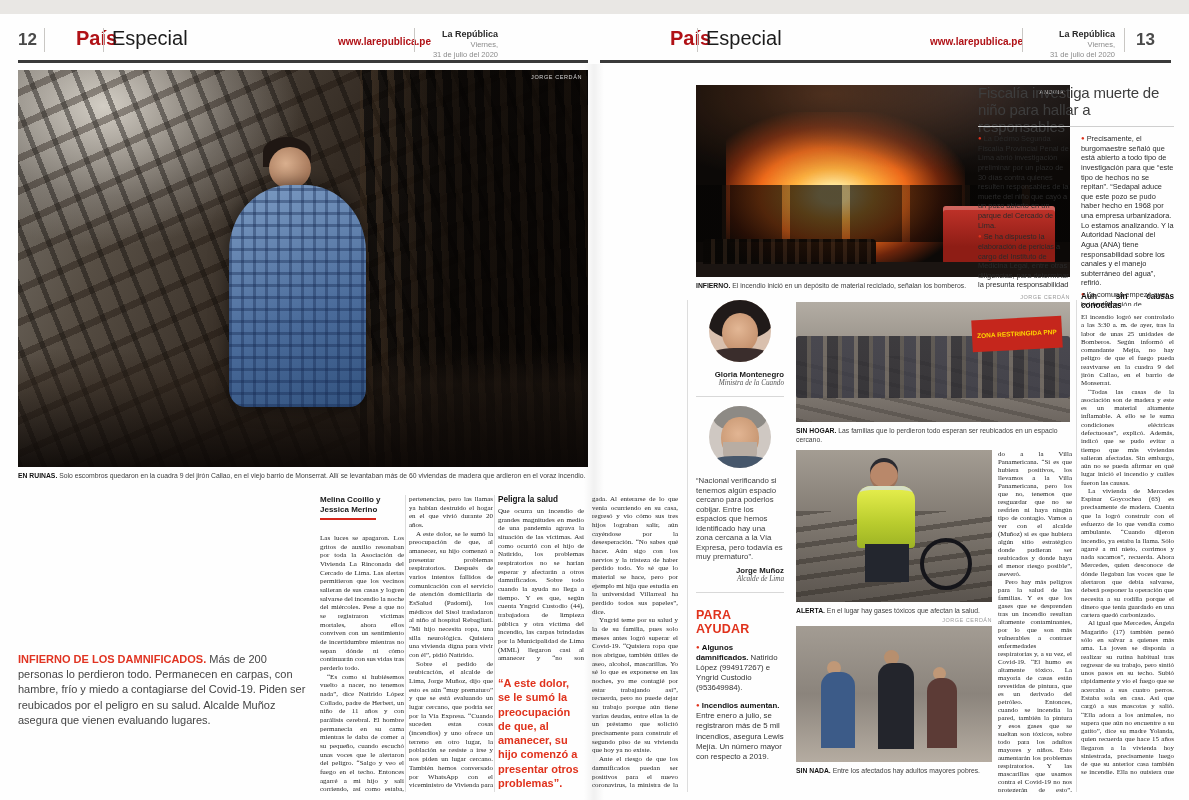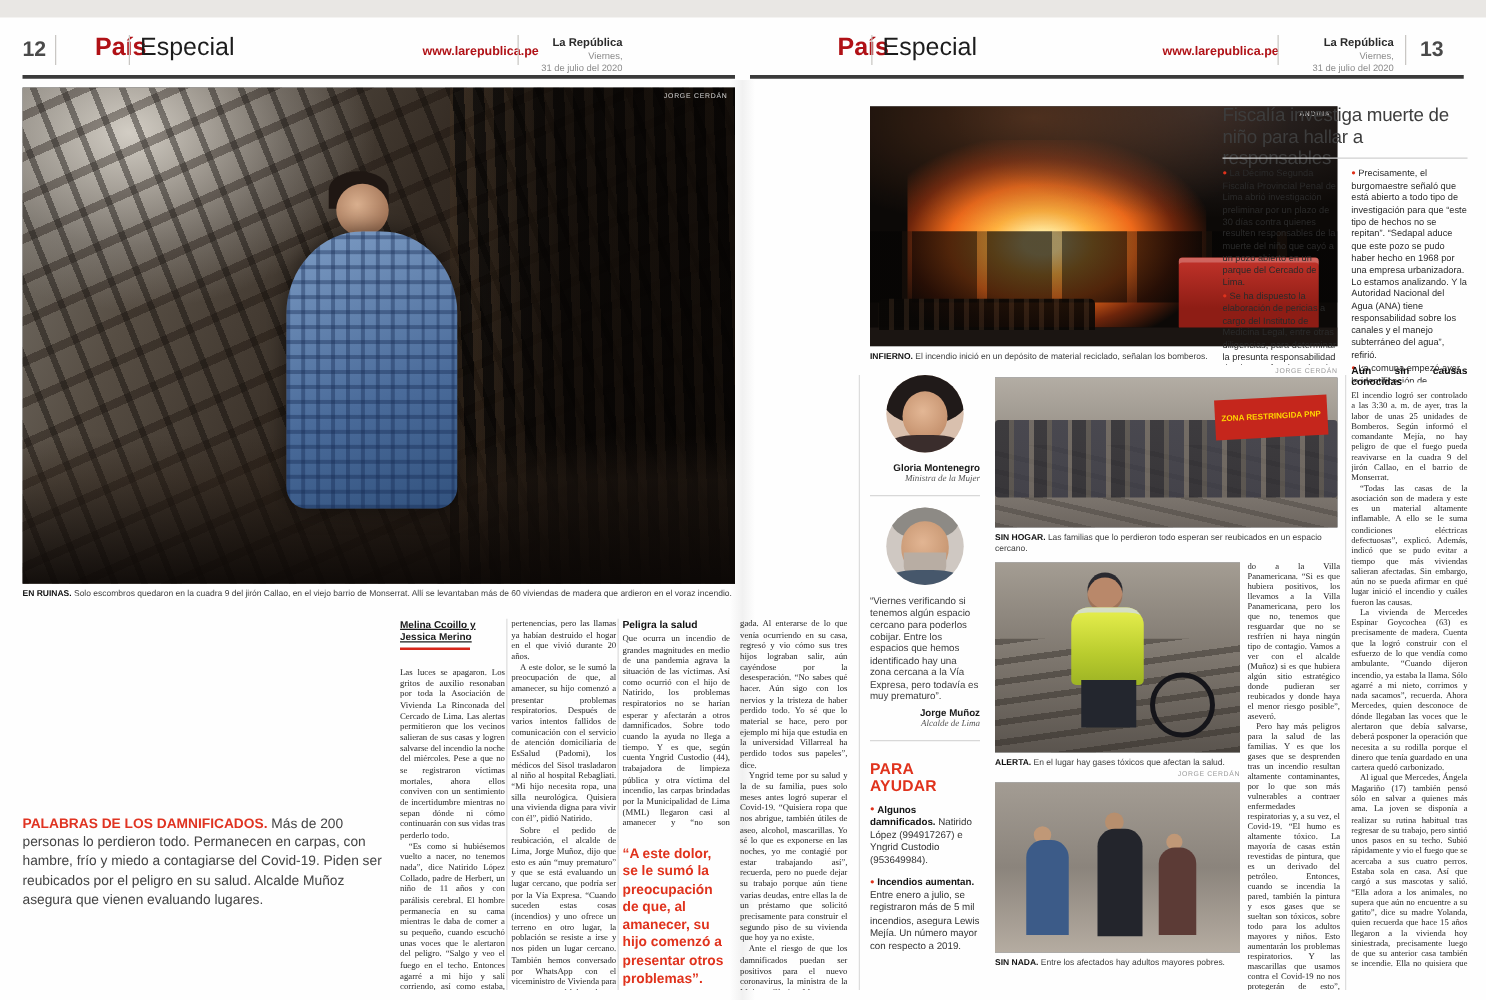--- a/index.html
+++ b/index.html
@@ -29,21 +29,21 @@
   .cap{font:6.8px/1.35 "Liberation Sans",sans-serif;color:#3d3d3d;white-space:nowrap;overflow:hidden;}
   .cap .lead{font-weight:bold;color:#111;}
   .cap-wrap{white-space:normal;}
 
   
   #headline{font:bold 33px/1.06 "Liberation Serif",serif;color:#171717;letter-spacing:-.6px;}
   #deck{font:11px/1.38 "Liberation Sans",sans-serif;color:#444;}
   #deck .kicker{font-weight:bold;color:#e03422;}
 
   
-  .byline{font:bold 8px/1.25 "Liberation Sans",sans-serif;color:#1a1a1a;text-decoration:underline;}
+  .byline{font:bold 8px/1.25 "Liberation Sans",sans-serif;color:#1a1a1a;}
   .red-underline{width:56px;height:2px;background:#d6251a;margin-top:3px;}
   .bodycol{font:7px/1.24 "Liberation Serif",serif;color:#1e1e1e;text-align:justify;
            overflow:hidden;hyphens:auto;}
   .bodycol p{margin:0;}
   .bodycol p+p{text-indent:7px;}
   .subhead{font:bold 8.2px "Liberation Sans",sans-serif;color:#111;margin:0 0 3px 0;}
   .vrule{width:1px;background:#ddd;}
 
   #pullquote{font:bold 11px/1.3 "Liberation Sans",sans-serif;color:#e0321c;}
 
@@ -121,21 +121,21 @@
     <div style="left:44%;top:19.5%;width:42px;height:42px;border-radius:50%;background:radial-gradient(circle at 40% 40%,#d9af8e,#a87a5c 70%);"></div>
     <div style="left:37%;top:29%;width:24%;height:56%;border-radius:45% 45% 12% 12%/30% 30% 8% 8%;box-shadow:0 0 18px rgba(0,0,0,.5);background:repeating-linear-gradient(90deg,rgba(20,40,80,.38) 0 3px,transparent 3px 12px),repeating-linear-gradient(0deg,rgba(20,40,80,.38) 0 3px,transparent 3px 12px),linear-gradient(160deg,#7d9cc4,#4a6b9a 60%,#32527e);"></div>
     <div class="photo-credit" style="position:absolute;">JORGE CERDÁN</div>
   </div>
   <div class="abs cap" style="left:18px;top:471px;width:570px;">
     <span class="lead">EN RUINAS.</span>
     <span>Solo escombros quedaron en la cuadra 9 del jirón Callao, en el viejo barrio de Monserrat. Allí se levantaban más de 60 viviendas de madera que ardieron en el voraz incendio.</span>
   </div>
 
   <div class="abs" id="deck" style="left:18px;top:652px;width:292px;">
-    <span class="kicker">PALABRAS DE LOS DAMNIFICADOS.</span>
+    <span class="kicker">INFIERNO DE LOS DAMNIFICADOS.</span>
     <span>Más de 200 personas lo perdieron todo. Permanecen en carpas, con hambre, frío y miedo a contagiarse del Covid-19. Piden ser reubicados por el peligro en su salud. Alcalde Muñoz asegura que vienen evaluando lugares.</span>
   </div>
 
   <div class="abs" style="left:320px;top:495px;width:84px;">
     <div class="byline">Melina Ccoillo y Jessica Merino</div>
     <div class="red-underline"></div>
   </div>
   <div class="abs bodycol" style="left:320px;top:534px;width:84px;height:258px;">
     <p>Las luces se apagaron. Los gritos de auxilio resonaban por toda la Asociación de Vivienda La Rinconada del Cercado de Lima. Las alertas permitieron que los vecinos salieran de sus casas y logren salvarse del incendio la noche del miércoles. Pese a que no se registraron víctimas mortales, ahora ellos conviven con un sentimiento de incertidumbre mientras no sepan dónde ni cómo continuarán con sus vidas tras perderlo todo.</p>
     <p>“Es como si hubiésemos vuelto a nacer, no tenemos nada”, dice Natirido López Collado, padre de Herbert, un niño de 11 años y con parálisis cerebral. El hombre permanecía en su cama mientras le daba de comer a su pequeño, cuando escuchó unas voces que le alertaron del peligro. “Salgo y veo el fuego en el techo. Entonces agarré a mi hijo y salí corriendo, así como estaba, en ropa interior, sin zapatos, con lo que tenía puesto. Todos los documentos se han quemado”, cuenta Natirido, quien quiso rescatar sus</p>
@@ -188,29 +188,29 @@
     <p><span class="rbull">●</span> <span>La comuna empezó ayer la identificación de elementos de riesgo en 134 parques del Cercado de Lima.</span></p>
   </div>
 
   <div class="abs" id="quotescol" style="left:696px;top:300px;">
     <div class="portrait">
       <div style="left:-4px;top:-6px;right:-4px;height:46px;border-radius:50%;background:#201a19;"></div>
       <div style="left:13px;top:13px;width:36px;height:40px;border-radius:50%;background:radial-gradient(circle at 45% 40%,#e3b795,#b9835f);"></div>
       <div style="left:0;bottom:-8px;width:100%;height:22px;border-radius:40% 40% 0 0;background:#3a2d2c;"></div>
     </div>
     <div class="qname">Gloria Montenegro</div>
-    <div class="qrole">Ministra de la Mujer</div>
+    <div class="qrole">Ministra de la Cuando</div>
     <div class="qsep"></div>
     <div class="portrait" style="background:#cfc8c2;">
       <div style="left:4px;top:-4px;right:4px;height:30px;border-radius:50%;background:#8d8a85;"></div>
       <div style="left:12px;top:11px;width:38px;height:42px;border-radius:48%;background:radial-gradient(circle at 45% 40%,#e2b593,#bc8a64);"></div>
       <div style="left:14px;top:36px;width:34px;height:22px;border-radius:0 0 50% 50%;background:#b8ada3;"></div>
       <div style="left:0;bottom:-8px;width:100%;height:20px;border-radius:40% 40% 0 0;background:#46576b;"></div>
     </div>
-    <div class="qtext">“Viernes verificando si tenemos algún espacio cercano para poderlos cobijar. Entre los espacios que hemos identificado hay una zona cercana a la Vía Expresa, pero todavía es muy prematuro”.</div>
+    <div class="qtext">“Nacional verificando si tenemos algún espacio cercano para poderlos cobijar. Entre los espacios que hemos identificado hay una zona cercana a la Vía Expresa, pero todavía es muy prematuro”.</div>
     <div class="qname">Jorge Muñoz</div>
     <div class="qrole">Alcalde de Lima</div>
     <div class="qsep"></div>
     <div id="ayudar-title">PARA AYUDAR</div>
     <div class="ay-item">
       <span class="rbull">●</span>
       <span class="lead">Algunos damnificados.</span>
       <span>Natirido López (994917267) e Yngrid Custodio (953649984).</span>
     </div>
     <div class="ay-item">

